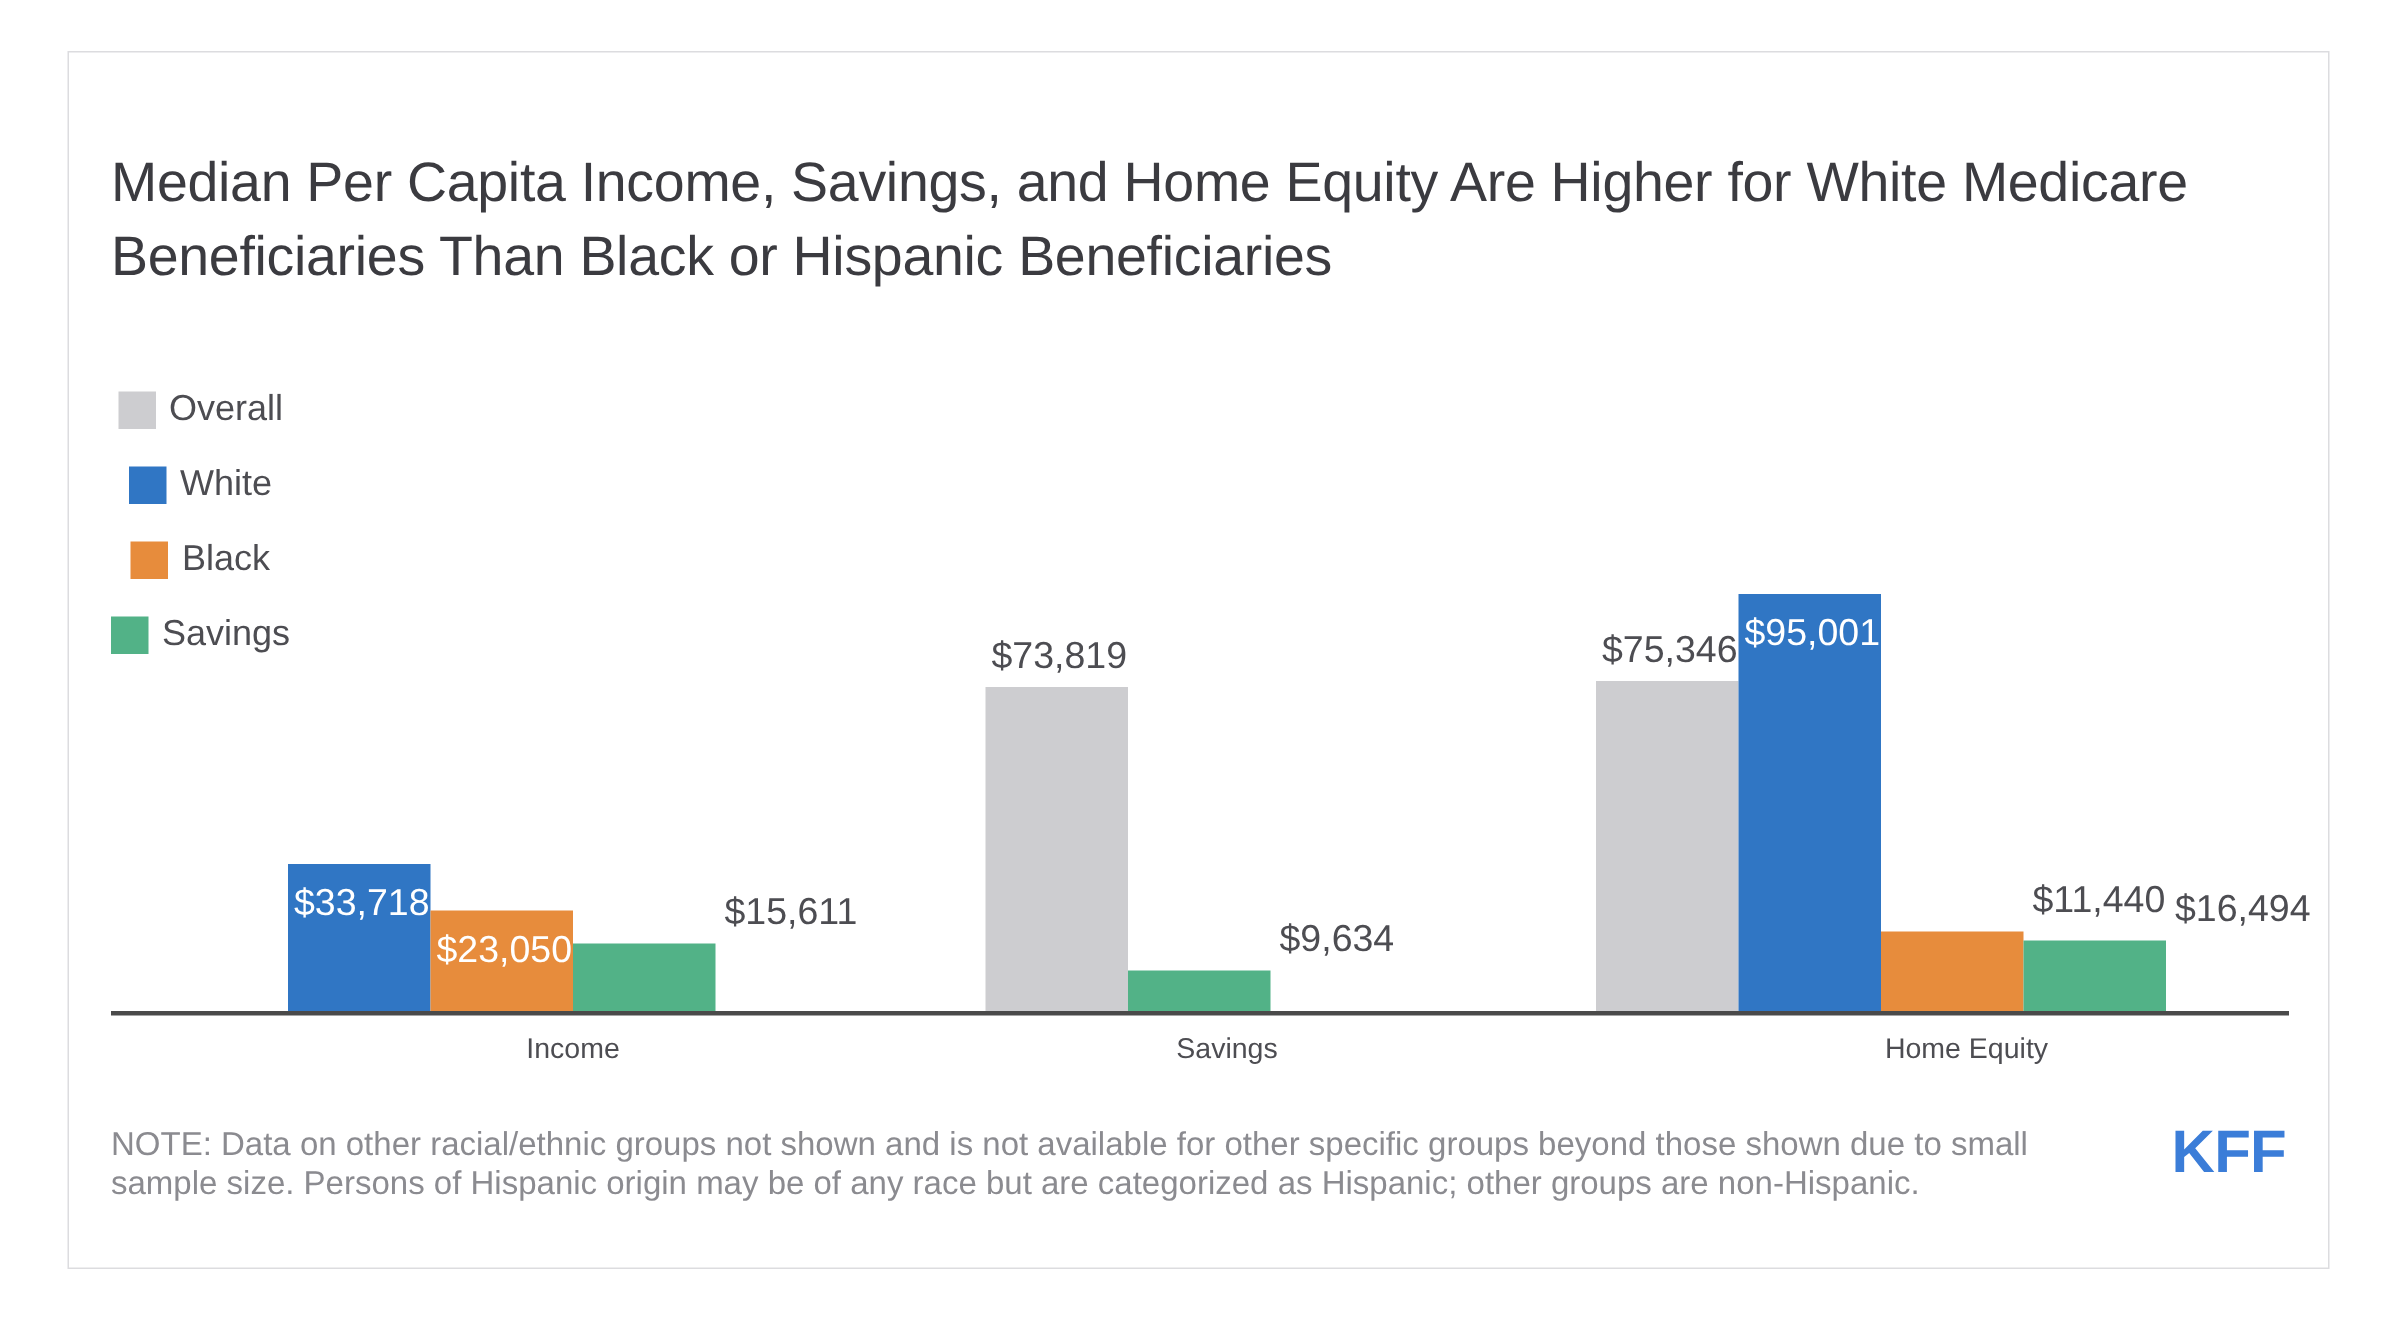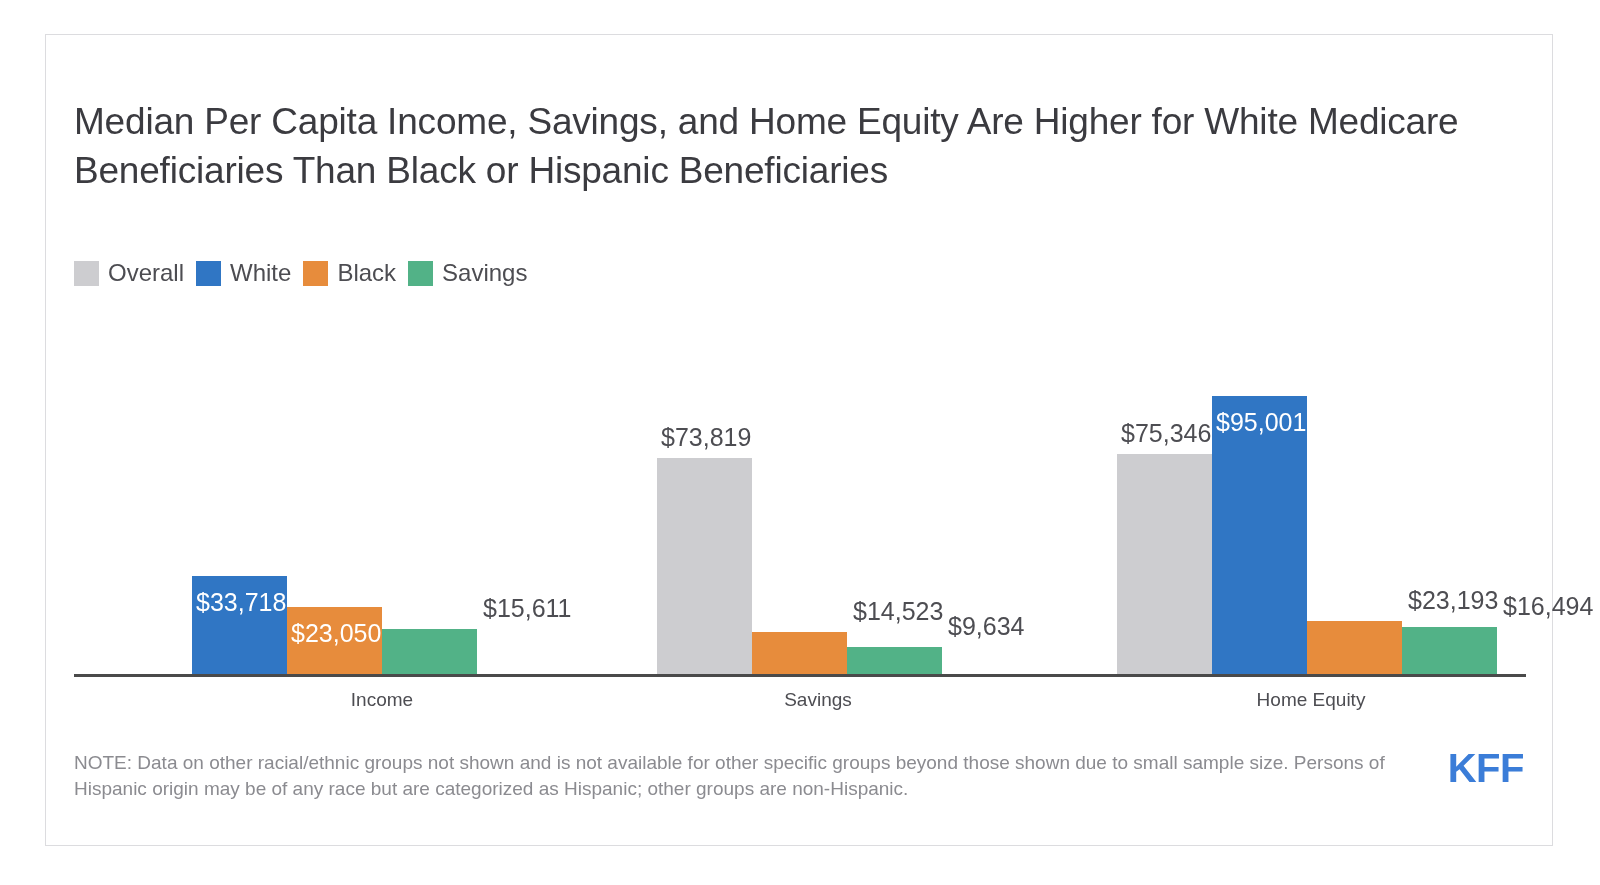--- a/index.html
+++ b/index.html
@@ -36,21 +36,22 @@
     font-weight: normal;
     letter-spacing: -0.2px;
   }
 
   .legend {
     position: absolute;
     left: 28px;
     top: 224px;
     display: flex;
     align-items: center;
-    gap: 12px;
+    gap: 22px;
+    flex-direction: column;
   }
   .legend-item {
     display: flex;
     align-items: center;
     gap: 9px;
   }
   .legend-swatch {
     width: 25px;
     height: 25px;
     display: block;
@@ -132,21 +133,21 @@
     color: #4d4d52;
     text-align: center;
     white-space: nowrap;
   }
 
   .note {
     position: absolute;
     left: 28px;
     top: 715px;
     width: 1330px;
-    font-size: 19px;
+    font-size: 22px;
     line-height: 26px;
     color: #8b8b90;
   }
 
   .kff-logo {
     position: absolute;
     right: 28px;
     top: 711px;
     font-size: 40px;
     font-weight: bold;
@@ -198,42 +199,38 @@
           </div>
         </div>
       </div>
       <div class="group" style="left: 583px; width: 380px;">
         <div class="bars">
           <div class="bar-slot">
             <div class="bar" style="height: 217px; background: rgb(205, 205, 208);"></div>
             <span class="bar-label outside" style="top: 122px;">$73,819</span>
           </div>
           <div class="bar-slot">
-            <div class="bar" style="height: 43px; background: rgb(231, 140, 60);"></div>
-            <span class="bar-label outside-right" style="top: 296px;">$14,523</span>
-          </div>
-          <div class="bar-slot">
             <div class="bar" style="height: 28px; background: rgb(82, 178, 135);"></div>
             <span class="bar-label outside-right" style="top: 311px;">$9,634</span>
           </div>
         </div>
       </div>
-      <div class="group" style="left: 1043px; width: 380px;">
+      <div class="group" style="left: 990px; width: 380px;">
         <div class="bars">
           <div class="bar-slot">
             <div class="bar" style="height: 221px; background: rgb(205, 205, 208);"></div>
             <span class="bar-label outside" style="top: 118px;">$75,346</span>
           </div>
           <div class="bar-slot">
             <div class="bar" style="height: 279px; background: rgb(48, 118, 196);"></div>
             <span class="bar-label inside" style="top: 107px;">$95,001</span>
           </div>
           <div class="bar-slot">
             <div class="bar" style="height: 54px; background: rgb(231, 140, 60);"></div>
-            <span class="bar-label outside-right" style="top: 285px;">$23,193</span>
+            <span class="bar-label outside-right" style="top: 285px;">$11,440</span>
           </div>
           <div class="bar-slot">
             <div class="bar" style="height: 48px; background: rgb(82, 178, 135);"></div>
             <span class="bar-label outside-right" style="top: 291px;">$16,494</span>
           </div>
         </div>
       </div>
     </div>
 
   <div class="axis-line"></div>

